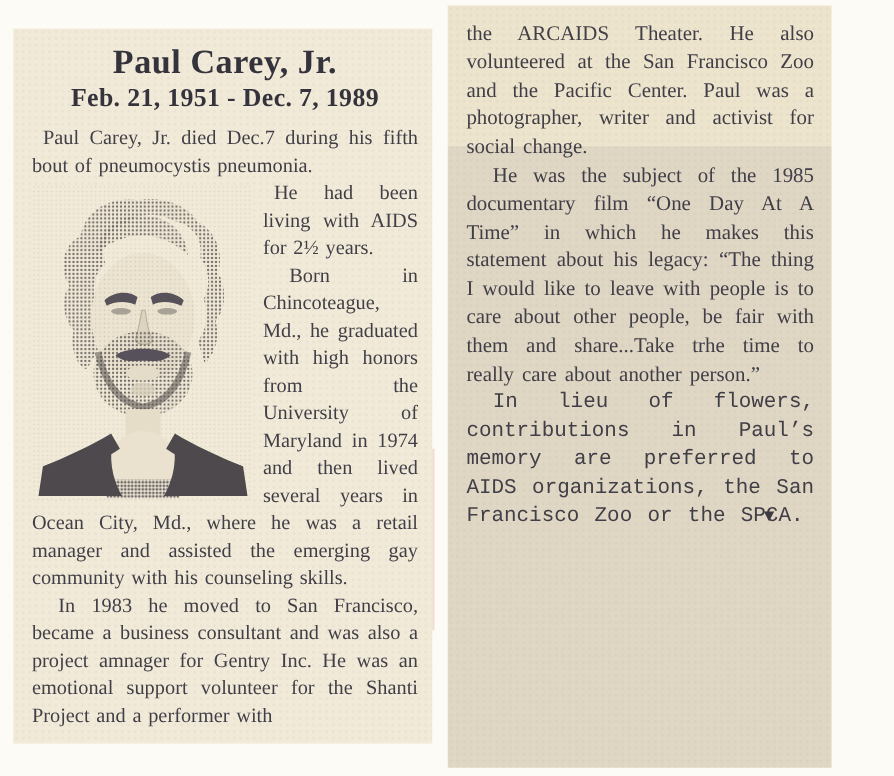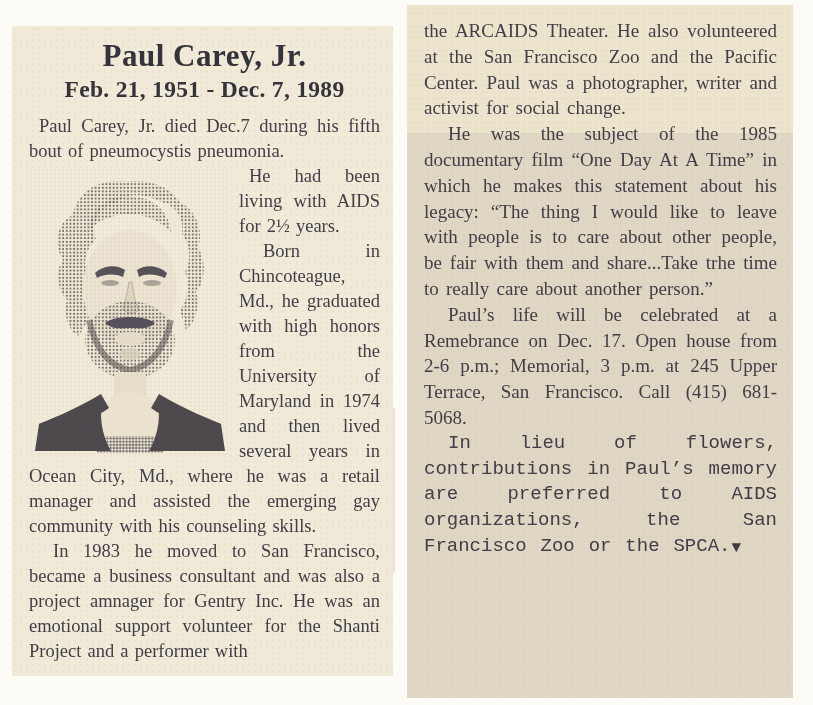--- a/index.html
+++ b/index.html
@@ -17,21 +17,21 @@
   }
   .col-left {
     left: 12px; top: 26px;
     width: 381px; height: 650px;
     background: #f1ead8;
     padding: 8px 13px 0 17px;
     overflow: hidden;
   }
   .col-right {
     left: 407px; top: 5px;
-    width: 386px; height: 693px;
+    width: 349px; height: 693px;
     background: #ede4ce;
     padding: 13px 16px 0 17px;
     overflow: hidden;
   }
   .paper-tex {
     position: absolute; left: 0; top: 0; right: 0; bottom: 0;
     background-image: radial-gradient(rgba(110,100,80,0.055) 1px, transparent 1.4px);
     background-size: 6px 6px;
     pointer-events: none;
   }
@@ -160,20 +160,19 @@
   <p class="indent">Born in Chincoteague, Md., he graduated with high honors from the University of Maryland in 1974 and then lived several years in Ocean City, Md., where he was a retail manager and assisted the emerging gay community with his counseling skills.</p>
   <p class="indent">In 1983 he moved to San Francisco, became a business consultant and was also a project amnager for Gentry Inc. He was an emotional support volunteer for the Shanti Project and a performer with</p>
 </div>
 
 <div class="clip col-right">
   <div class="paper-tex"></div>
   <div class="shade"></div>
 
   <p>the ARCAIDS Theater. He also volunteered at the San Francisco Zoo and the Pacific Center. Paul was a photographer, writer and activist for social change.</p>
   <p class="indent">He was the subject of the 1985 documentary film “One Day At A Time” in which he makes this statement about his legacy: “The thing I would like to leave with people is to care about other people, be fair with them and share...Take trhe time to really care about another person.”</p>
-  <p class="indent">Paul’s life will be celebrated at a Remebrance on Dec. 17. Open house from 2-6 p.m.; Memorial, 3 p.m. at 245 Upper Terrace, San Francisco. Call (415) 681-5068.</p>
   <p class="indent para-with-marker">
     <span>In lieu of flowers, contributions in Paul’s memory are preferred to AIDS organizations, the San Francisco Zoo or the SPCA.</span>
     <span class="marker">▼</span>
   </p>
 </div>
 
 <div class="clip artifact-line"></div>
 
 </body></html>

